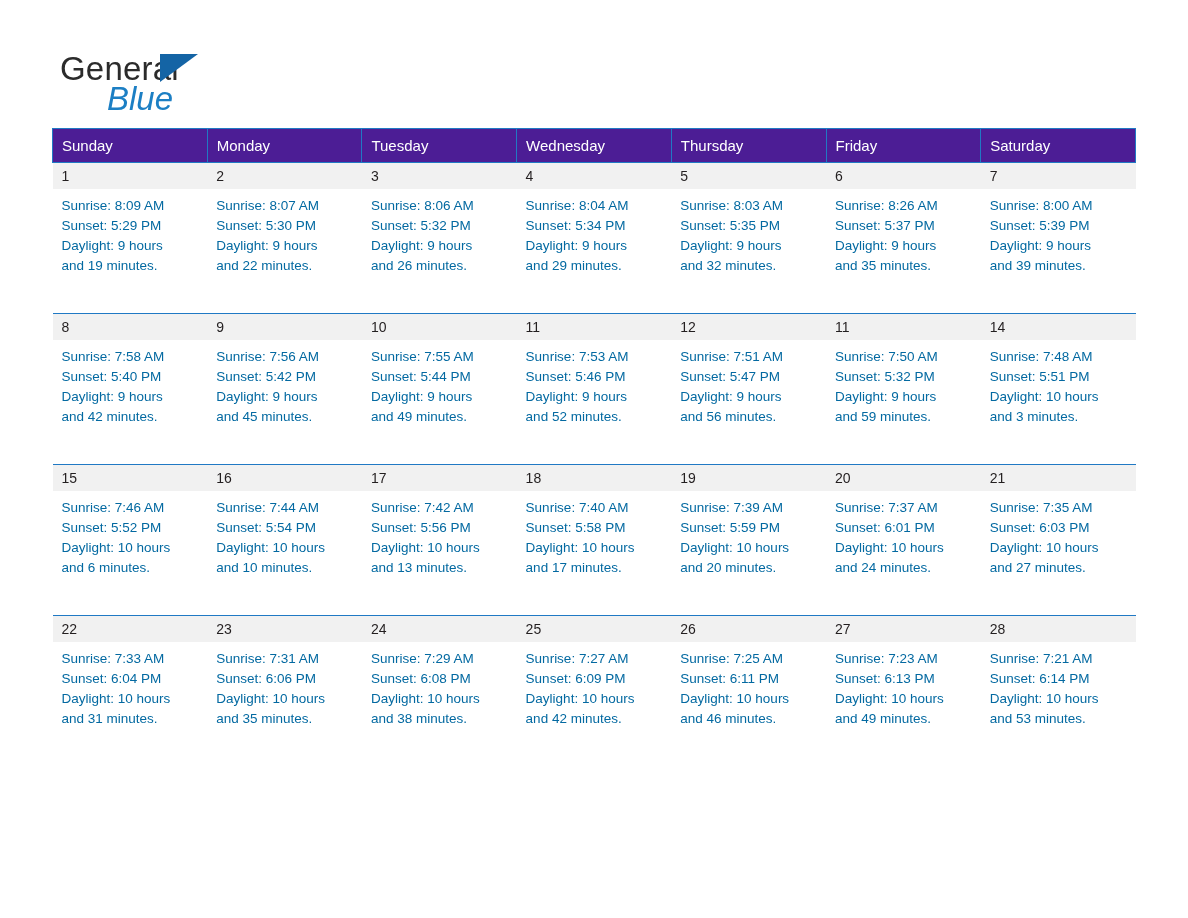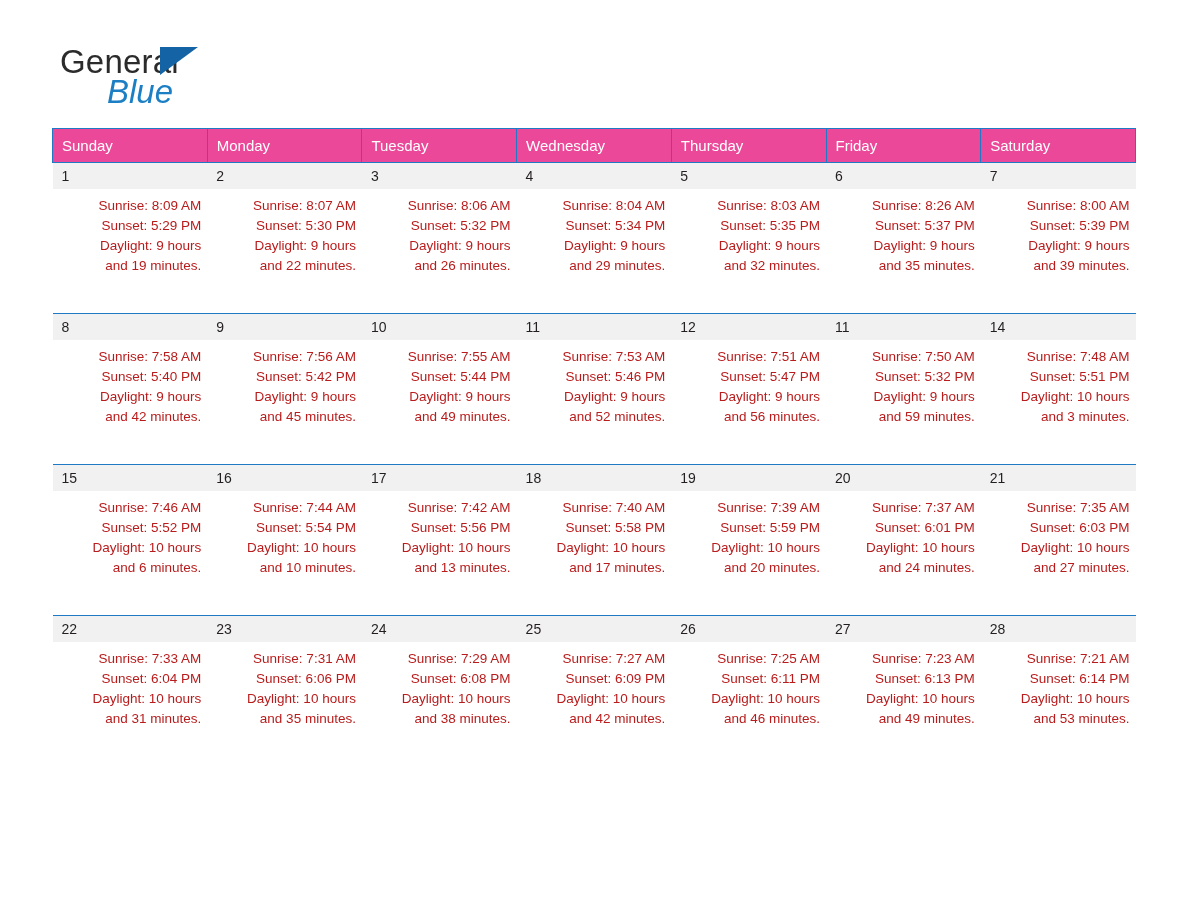--- a/index.html
+++ b/index.html
@@ -23,21 +23,21 @@
   }
 
   
   .header {
     position: relative;
     height: 120px;
   }
   .logo {
     position: absolute;
     left: 8px;
-    top: 45px;
+    top: 52px;
     line-height: 1;
     user-select: none;
   }
   .logo-general {
     font-size: 33px;
     color: #2b2b2b;
     letter-spacing: 0.2px;
     font-family: "Liberation Sans", sans-serif;
   }
   .logo-blue {
@@ -77,21 +77,21 @@
   }
 
   
   table.calendar {
     border-collapse: collapse;
     width: 1084px;
     table-layout: fixed;
     margin-top: 8px;
   }
   table.calendar th {
-    background: #ec4899;
+    background: #4c1d95;
     color: #ffffff;
     font-size: 15px;
     font-weight: normal;
     text-align: left;
     padding: 8px 0 8px 9px;
     height: 17px;
     border: 1px solid #2079c4;
   }
   table.calendar td {
     vertical-align: top;
@@ -108,24 +108,23 @@
   .day-num {
     background: #f1f1f1;
     font-size: 14px;
     color: #231f20;
     padding: 5px 0 5px 9px;
     line-height: 16px;
   }
   .day-info {
     font-size: 13.5px;
     line-height: 20px;
-    color: #b91c1c;
+    color: #0369a1;
     padding: 7px 6px 0 9px;
     white-space: pre-line;
-    text-align: right;
   }
 </style>
 </head>
 <body>
 
 <div class="page">
 
   <div class="header">
     <div class="logo">
       <span class="logo-general">General</span>

